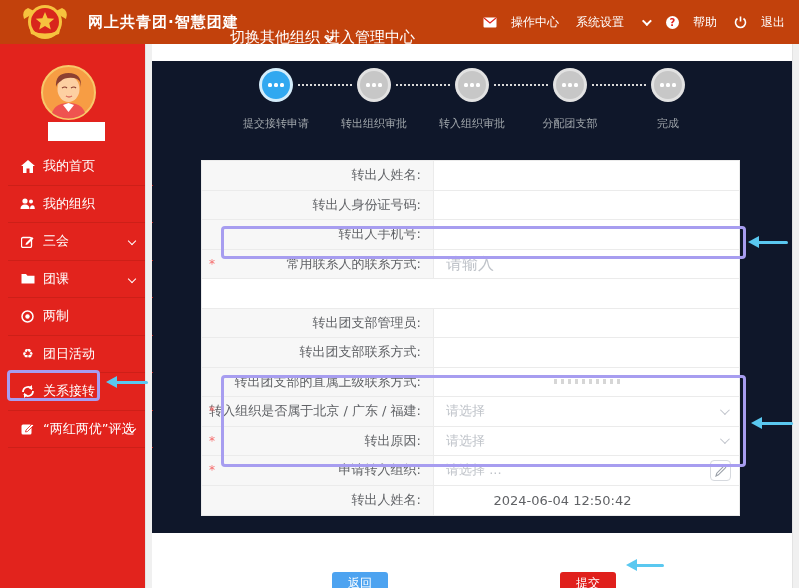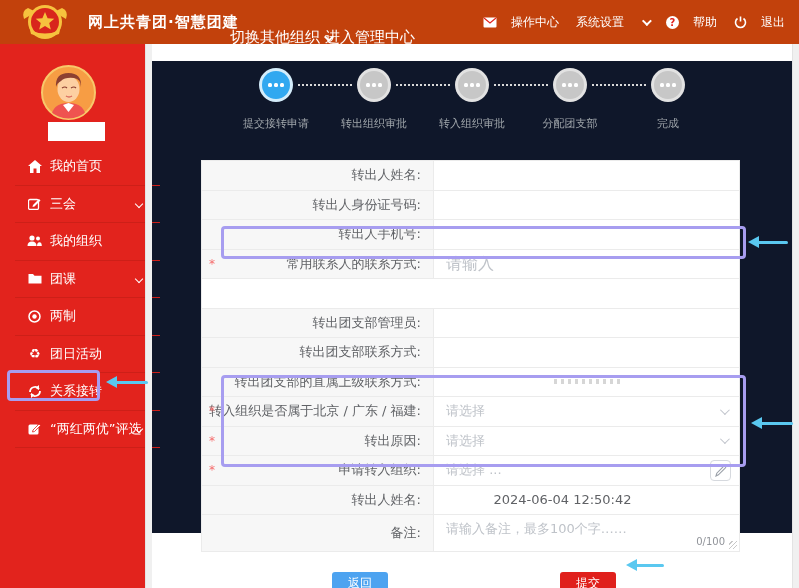--- a/index.html
+++ b/index.html
@@ -22,21 +22,21 @@
   .chev { display:inline-block; width:7px; height:7px; border-right:2px solid #fff;
     border-bottom:2px solid #fff; transform:rotate(45deg) translateY(-2px); margin-left:4px; }
   .qmark { display:inline-block; width:13px; height:13px; border-radius:50%; background:#fff;
     color:#e2231d; font-size:10px; font-weight:bold; text-align:center; line-height:13px; }
 
   
   .sidebar { position:absolute; left:0; top:44px; width:145px; height:544px;
     background:#e2231d; z-index:5; }
   .avatar-wrap { position:absolute; left:41px; top:21px; width:55px; height:55px; }
   .redacted-name { position:absolute; left:48px; top:78px; width:57px; height:19px; background:#fff; }
-  .menu { position:absolute; left:15px; top:104px; width:145px; }
+  .menu { position:absolute; left:8px; top:104px; width:145px; }
   .menu-item { height:37.5px; display:flex; align-items:center; padding-left:12px;
     color:#fff; font-size:13px; border-bottom:1px solid #cd1f18; cursor:pointer; position:relative; }
   .menu-item .mi-icon { width:15px; height:15px; margin-right:8px; display:inline-flex;
     align-items:center; justify-content:center; font-size:13px; line-height:15px; }
   .menu-item .mchev { position:absolute; right:18px; width:6px; height:6px;
     border-right:1.5px solid #fff; border-bottom:1.5px solid #fff; transform:rotate(45deg); }
 
   
   .sb-strip { position:absolute; top:44px; height:544px; width:7px; background:#f0f0f0;
     border-left:1px solid #e3e3e3; z-index:6; }
@@ -172,38 +172,38 @@
     <div class="menu-item">
       <span class="mi-icon">
           <svg width="14" height="13" viewBox="0 0 14 13">
             <path d="M7 0 L14 6 H12 V13 H8.5 V8.5 H5.5 V13 H2 V6 H0 Z" fill="#fff"></path>
           </svg>
         </span>
       <span>我的首页</span>
     </div>
     <div class="menu-item">
       <span class="mi-icon">
-          <svg width="13" height="13" viewBox="0 0 13 13">
-            <rect x="0.5" y="2.5" width="10" height="10" rx="1.5" fill="none" stroke="#fff" stroke-width="1.3"></rect>
-            <path d="M5 8 L11 2 L12.5 3.5 L6.5 9.5 L4.5 10 Z" fill="#fff"></path>
-          </svg>
-        </span>
-      <span>三会</span>
-      <span class="mchev"></span>
-    </div>
-    <div class="menu-item">
-      <span class="mi-icon">
           <svg width="15" height="12" viewBox="0 0 15 12">
             <circle cx="5" cy="3" r="2.6" fill="#fff"></circle>
             <circle cx="11" cy="3.5" r="2" fill="#fff"></circle>
             <path d="M0.5 11 Q0.5 6.5 5 6.5 Q9.5 6.5 9.5 11 Z" fill="#fff"></path>
             <path d="M10 11 Q10 7.5 12.5 7.3 Q14.8 7.5 14.8 11 Z" fill="#fff"></path>
           </svg>
         </span>
       <span>我的组织</span>
+    </div>
+    <div class="menu-item">
+      <span class="mi-icon">
+          <svg width="13" height="13" viewBox="0 0 13 13">
+            <rect x="0.5" y="2.5" width="10" height="10" rx="1.5" fill="none" stroke="#fff" stroke-width="1.3"></rect>
+            <path d="M5 8 L11 2 L12.5 3.5 L6.5 9.5 L4.5 10 Z" fill="#fff"></path>
+          </svg>
+        </span>
+      <span>三会</span>
+      <span class="mchev"></span>
     </div>
     <div class="menu-item">
       <span class="mi-icon">
           <svg width="14" height="11" viewBox="0 0 14 11">
             <path d="M0.5 1 H5 L6.5 2.8 H13.5 V10.5 H0.5 Z" fill="#fff"></path>
           </svg>
         </span>
       <span>团课</span>
       <span class="mchev"></span>
     </div>
@@ -356,28 +356,20 @@
           <svg width="12" height="12" viewBox="0 0 12 12">
               <path d="M1 11 L1.8 8.2 L8.8 1.2 Q9.5 0.5 10.3 1.3 Q11.1 2.1 10.4 2.8 L3.4 9.8 Z" fill="none" stroke="#9aa0a8" stroke-width="1.1"></path>
             </svg>
         </span>
       </div>
     </div>
     <div class="form-row">
       <div class="cell-label">转出人姓名:</div>
       <div class="cell-value center-val">2024-06-04 12:50:42</div>
     </div>
-    <div class="form-row remark">
-      <div class="cell-label">备注:</div>
-      <div class="cell-value">
-        <textarea placeholder="请输入备注，最多100个字……" style=""></textarea>
-        <span class="counter">0/100</span>
-        <span class="resize-corner"></span>
-      </div>
-    </div>
   </div>
 
   <button class="btn btn-back">返回</button>
   <button class="btn btn-submit">提交</button>
 </div>
 
 <div class="annot hl-box" style="left:7px; top:370px; width:93px; height:31px;"></div>
 <div class="annot hl-box" style="left:221px; top:226px; width:525px; height:33px;"></div>
 <div class="annot hl-box" style="left:221px; top:375px; width:525px; height:92px;"></div>
 <div class="annot arrow-left" style="left:106px; top:376px; width:42px;">

